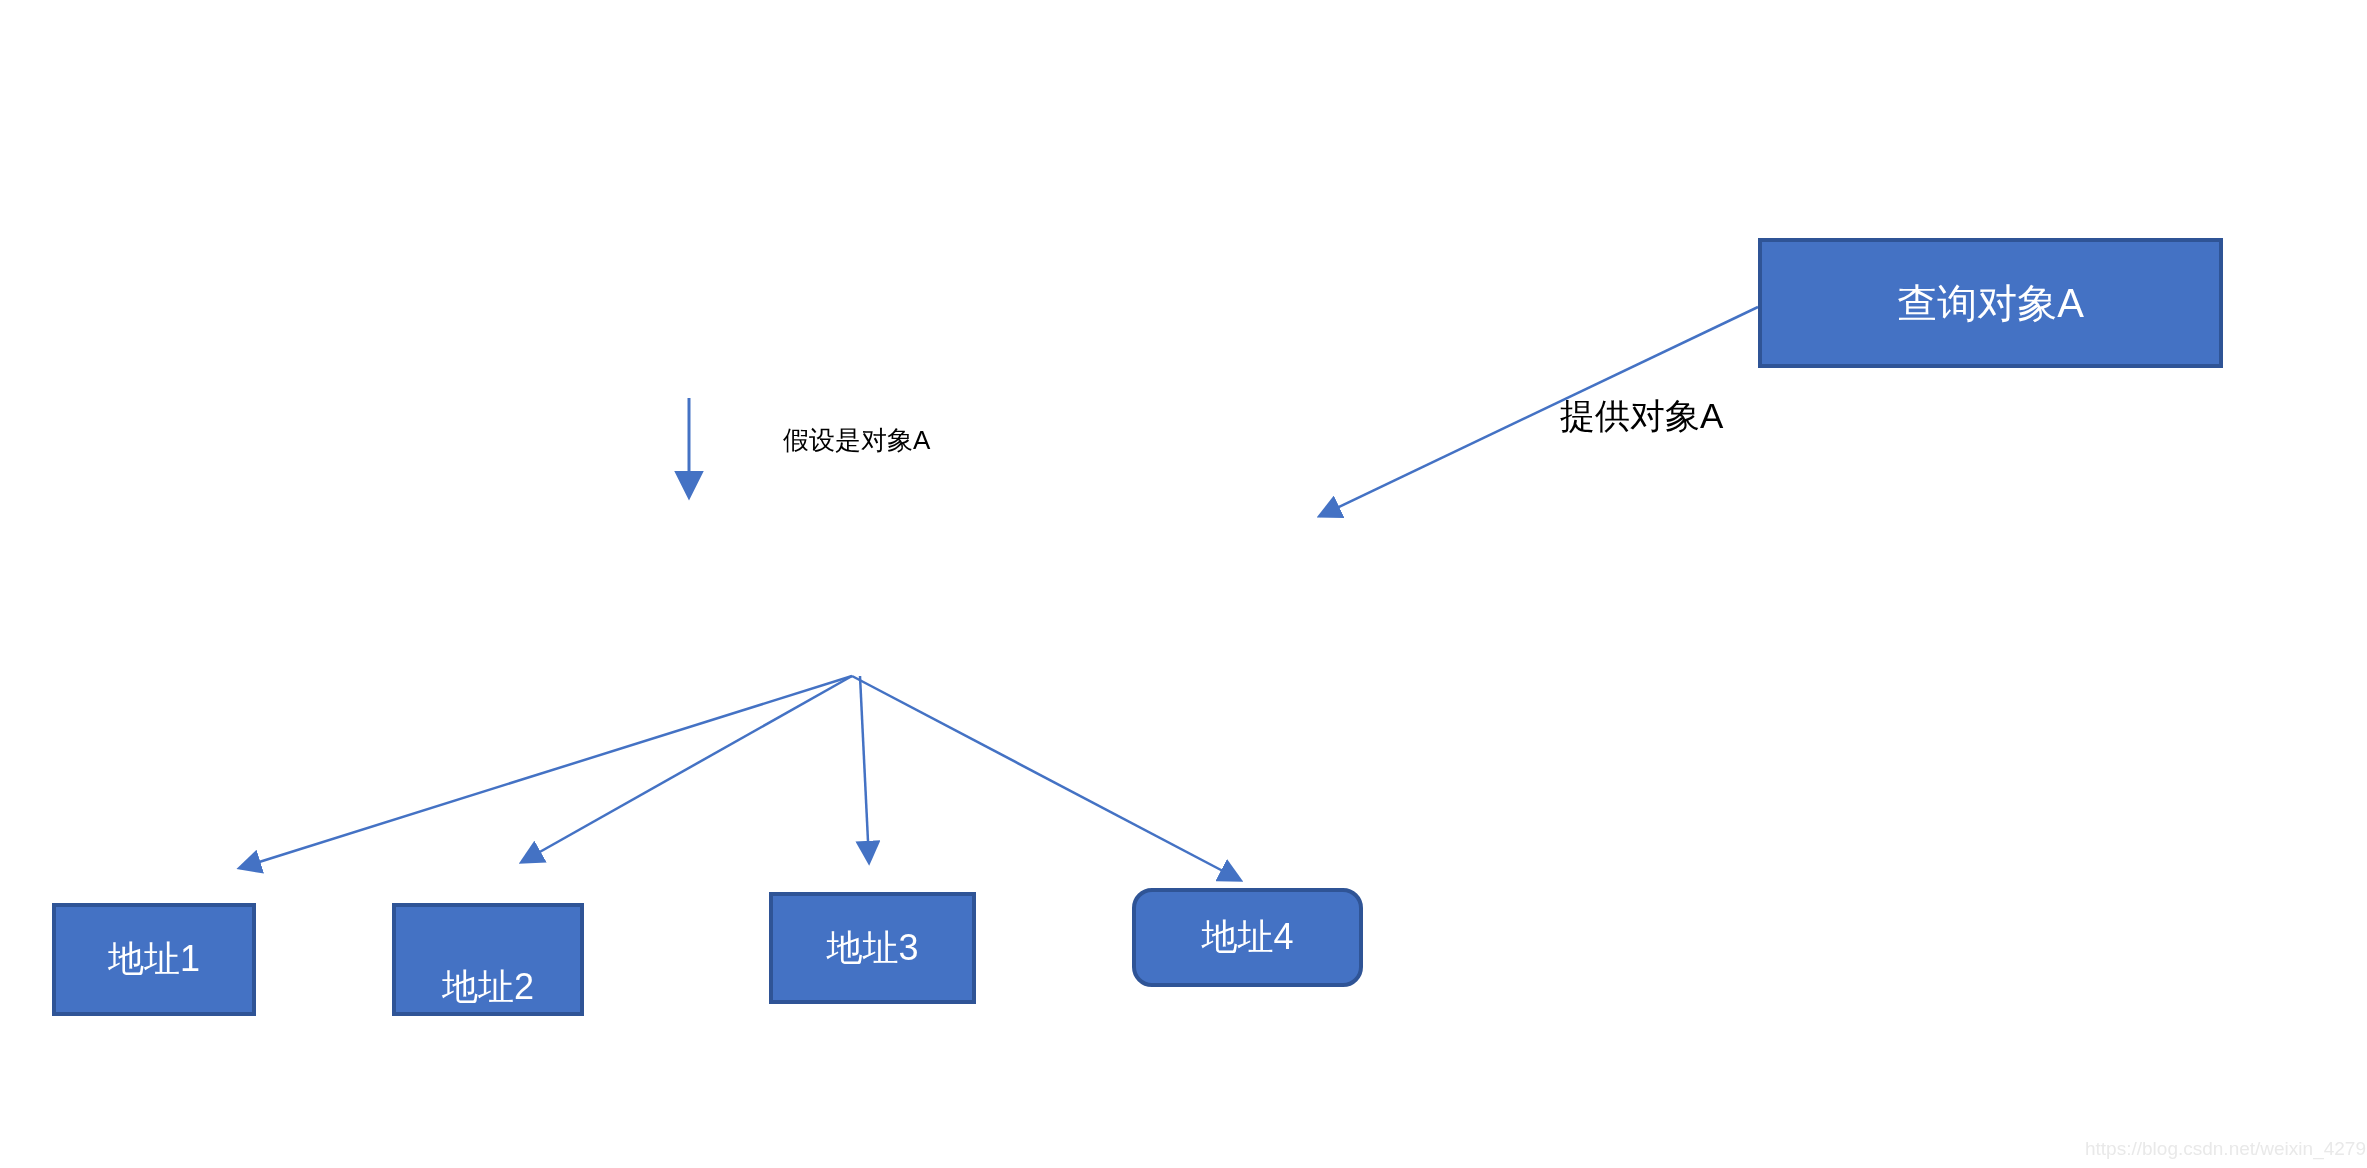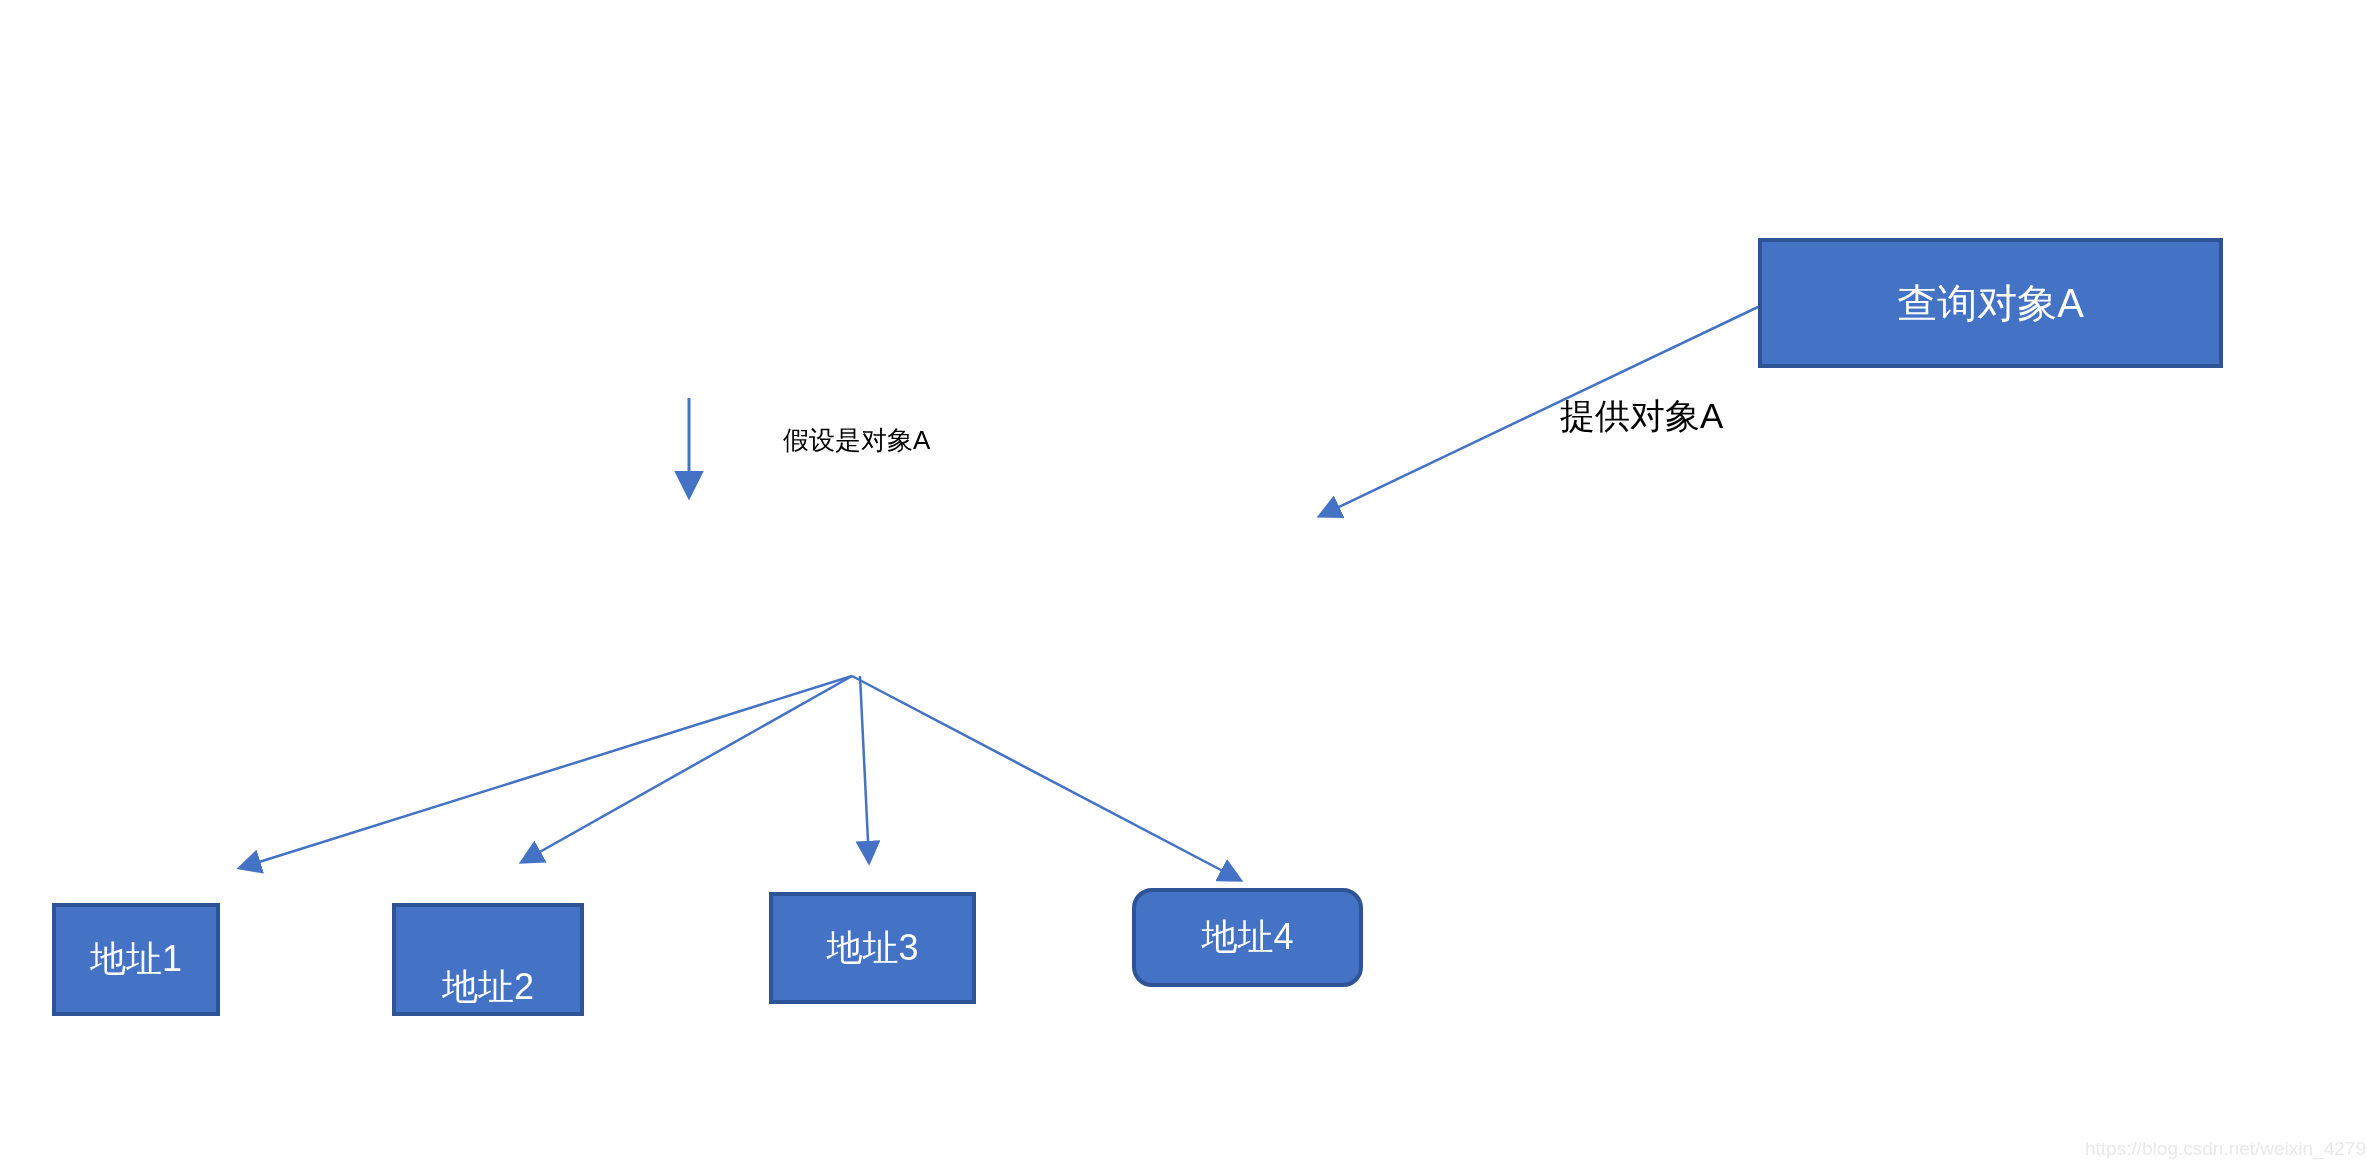--- a/index.html
+++ b/index.html
@@ -37,21 +37,21 @@
     color: #ffffff;
   }
   .node.outlined {
     background: #ffffff;
     border: 5px solid #2f5496;
     color: #ff0000;
   }
   .node-object    { left: 490px;  top: 277px; width: 403px;  height: 120px; font-size: 40px; }
   .node-query     { left: 1758px; top: 238px; width: 465px;  height: 130px; font-size: 40px; }
   .node-hash      { left: 238px;  top: 526px; width: 1068px; height: 148px; font-size: 66px; letter-spacing: 2px; }
-  .node-addr1     { left: 52px;   top: 903px; width: 168px;  height: 113px; font-size: 36px; }
+  .node-addr1     { left: 52px;   top: 903px; width: 204px;  height: 113px; font-size: 36px; }
   .node-addr2     { left: 392px;  top: 903px; width: 192px;  height: 113px; font-size: 36px; align-items: flex-end; }
   .node-addr3     { left: 769px;  top: 892px; width: 207px;  height: 112px; font-size: 36px; }
   .node-addr4     { left: 1132px; top: 888px; width: 231px;  height: 99px;  font-size: 36px; border-radius: 20px; }
   .edge-label {
     position: absolute;
     color: #000000;
     white-space: nowrap;
   }
   .label-assume  { left: 783px;  top: 423px; font-size: 26px; }
   .label-provide { left: 1560px; top: 393px; font-size: 35px; }

